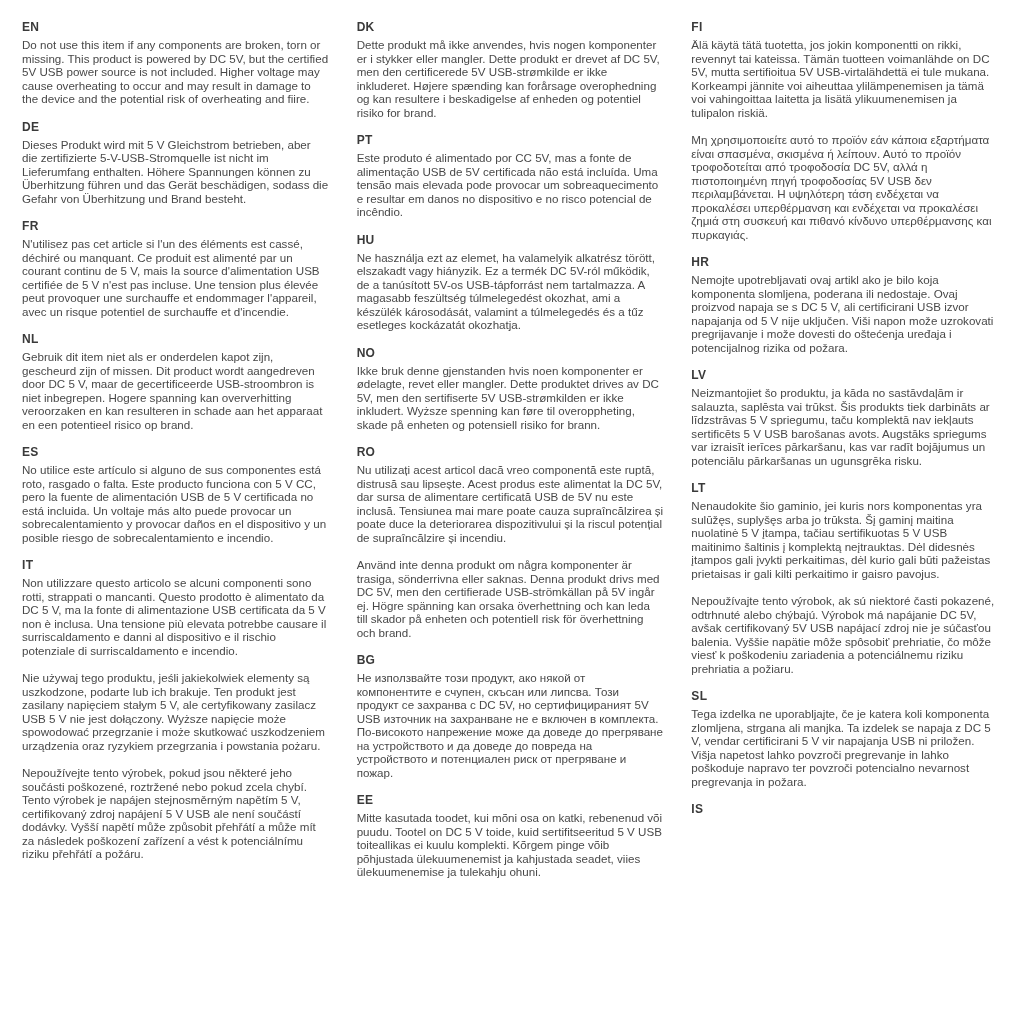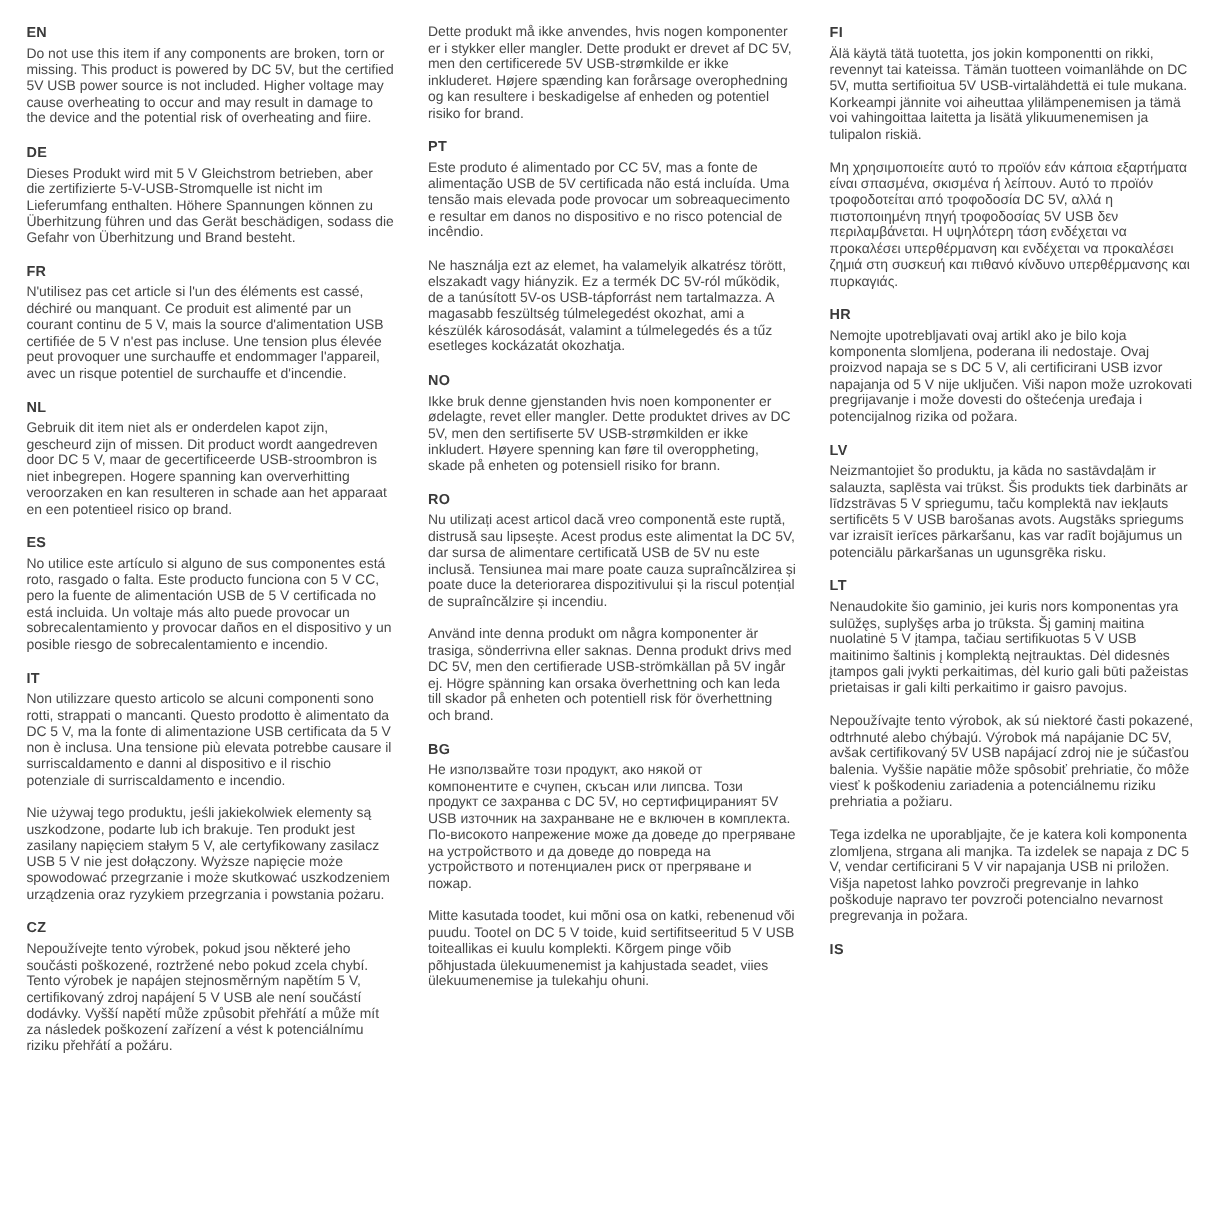--- a/index.html
+++ b/index.html
@@ -61,52 +61,54 @@
       <p class="body">No utilice este artículo si alguno de sus componentes está roto, rasgado o falta. Este producto funciona con 5 V CC, pero la fuente de alimentación USB de 5 V certificada no está incluida. Un voltaje más alto puede provocar un sobrecalentamiento y provocar daños en el dispositivo y un posible riesgo de sobrecalentamiento e incendio.</p>
     </section>
     <section class="sec">
       <h3 class="code">IT</h3>
       <p class="body">Non utilizzare questo articolo se alcuni componenti sono rotti, strappati o mancanti. Questo prodotto è alimentato da DC 5 V, ma la fonte di alimentazione USB certificata da 5 V non è inclusa. Una tensione più elevata potrebbe causare il surriscaldamento e danni al dispositivo e il rischio potenziale di surriscaldamento e incendio.</p>
     </section>
     <section class="sec">
       <p class="body">Nie używaj tego produktu, jeśli jakiekolwiek elementy są uszkodzone, podarte lub ich brakuje. Ten produkt jest zasilany napięciem stałym 5 V, ale certyfikowany zasilacz USB 5 V nie jest dołączony. Wyższe napięcie może spowodować przegrzanie i może skutkować uszkodzeniem urządzenia oraz ryzykiem przegrzania i powstania pożaru.</p>
     </section>
     <section class="sec">
-      <h3 class="code">CZ</h3>
       <p class="body">Nepoužívejte tento výrobek, pokud jsou některé jeho součásti poškozené, roztržené nebo pokud zcela chybí. Tento výrobek je napájen stejnosměrným napětím 5 V, certifikovaný zdroj napájení 5 V USB ale není součástí dodávky. Vyšší napětí může způsobit přehřátí a může mít za následek poškození zařízení a vést k potenciálnímu riziku přehřátí a požáru.</p>
     </section>
   </div>
 
   <div class="col">
     <section class="sec">
+      <h3 class="code">DK</h3>
       <p class="body">Dette produkt må ikke anvendes, hvis nogen komponenter er i stykker eller mangler. Dette produkt er drevet af DC 5V, men den certificerede 5V USB-strømkilde er ikke inkluderet. Højere spænding kan forårsage overophedning og kan resultere i beskadigelse af enheden og potentiel risiko for brand.</p>
     </section>
     <section class="sec">
       <h3 class="code">PT</h3>
       <p class="body">Este produto é alimentado por CC 5V, mas a fonte de alimentação USB de 5V certificada não está incluída. Uma tensão mais elevada pode provocar um sobreaquecimento e resultar em danos no dispositivo e no risco potencial de incêndio.</p>
     </section>
     <section class="sec">
+      <h3 class="code">HU</h3>
       <p class="body">Ne használja ezt az elemet, ha valamelyik alkatrész törött, elszakadt vagy hiányzik. Ez a termék DC 5V-ról működik, de a tanúsított 5V-os USB-tápforrást nem tartalmazza. A magasabb feszültség túlmelegedést okozhat, ami a készülék károsodását, valamint a túlmelegedés és a tűz esetleges kockázatát okozhatja.</p>
     </section>
     <section class="sec">
       <h3 class="code">NO</h3>
-      <p class="body">Ikke bruk denne gjenstanden hvis noen komponenter er ødelagte, revet eller mangler. Dette produktet drives av DC 5V, men den sertifiserte 5V USB-strømkilden er ikke inkludert. Høyere spenning kan føre til overoppheting, skade på enheten og potensiell risiko for brann.</p>
+      <p class="body">Ikke bruk denne gjenstanden hvis noen komponenter er ødelagte, revet eller mangler. Dette produktet drives av DC 5V, men den sertifiserte 5V USB-strømkilden er ikke inkludert. Wyższe spenning kan føre til overoppheting, skade på enheten og potensiell risiko for brann.</p>
     </section>
     <section class="sec">
       <h3 class="code">RO</h3>
       <p class="body">Nu utilizați acest articol dacă vreo componentă este ruptă, distrusă sau lipsește. Acest produs este alimentat la DC 5V, dar sursa de alimentare certificată USB de 5V nu este inclusă. Tensiunea mai mare poate cauza supraîncălzirea și poate duce la deteriorarea dispozitivului și la riscul potențial de supraîncălzire și incendiu.</p>
     </section>
     <section class="sec">
       <p class="body">Använd inte denna produkt om några komponenter är trasiga, sönderrivna eller saknas. Denna produkt drivs med DC 5V, men den certifierade USB-strömkällan på 5V ingår ej. Högre spänning kan orsaka överhettning och kan leda till skador på enheten och potentiell risk för överhettning och brand.</p>
     </section>
     <section class="sec">
       <h3 class="code">BG</h3>
       <p class="body">Не използвайте този продукт, ако някой от компонентите е счупен, скъсан или липсва. Този продукт се захранва с DC 5V, но сертифицираният 5V USB източник на захранване не е включен в комплекта. По-високото напрежение може да доведе до прегряване на устройството и да доведе до повреда на устройството и потенциален риск от прегряване и пожар.</p>
     </section>
     <section class="sec">
+      <h3 class="code">EE</h3>
       <p class="body">Mitte kasutada toodet, kui mõni osa on katki, rebenenud või puudu. Tootel on DC 5 V toide, kuid sertifitseeritud 5 V USB toiteallikas ei kuulu komplekti. Kõrgem pinge võib põhjustada ülekuumenemist ja kahjustada seadet, viies ülekuumenemise ja tulekahju ohuni.</p>
     </section>
   </div>
 
   <div class="col">
     <section class="sec">
       <h3 class="code">FI</h3>
       <p class="body">Älä käytä tätä tuotetta, jos jokin komponentti on rikki, revennyt tai kateissa. Tämän tuotteen voimanlähde on DC 5V, mutta sertifioitua 5V USB-virtalähdettä ei tule mukana. Korkeampi jännite voi aiheuttaa ylilämpenemisen ja tämä voi vahingoittaa laitetta ja lisätä ylikuumenemisen ja tulipalon riskiä.</p>
     </section>
     <section class="sec">
@@ -121,20 +123,21 @@
       <p class="body">Neizmantojiet šo produktu, ja kāda no sastāvdaļām ir salauzta, saplēsta vai trūkst. Šis produkts tiek darbināts ar līdzstrāvas 5 V spriegumu, taču komplektā nav iekļauts sertificēts 5 V USB barošanas avots. Augstāks spriegums var izraisīt ierīces pārkaršanu, kas var radīt bojājumus un potenciālu pārkaršanas un ugunsgrēka risku.</p>
     </section>
     <section class="sec">
       <h3 class="code">LT</h3>
       <p class="body">Nenaudokite šio gaminio, jei kuris nors komponentas yra sulūžęs, suplyšęs arba jo trūksta. Šį gaminį maitina nuolatinė 5 V įtampa, tačiau sertifikuotas 5 V USB maitinimo šaltinis į komplektą neįtrauktas. Dėl didesnės įtampos gali įvykti perkaitimas, dėl kurio gali būti pažeistas prietaisas ir gali kilti perkaitimo ir gaisro pavojus.</p>
     </section>
     <section class="sec">
       <p class="body">Nepoužívajte tento výrobok, ak sú niektoré časti pokazené, odtrhnuté alebo chýbajú. Výrobok má napájanie DC 5V, avšak certifikovaný 5V USB napájací zdroj nie je súčasťou balenia. Vyššie napätie môže spôsobiť prehriatie, čo môže viesť k poškodeniu zariadenia a potenciálnemu riziku prehriatia a požiaru.</p>
     </section>
     <section class="sec">
+      <h3 class="code">SL</h3>
       <p class="body">Tega izdelka ne uporabljajte, če je katera koli komponenta zlomljena, strgana ali manjka. Ta izdelek se napaja z DC 5 V, vendar certificirani 5 V vir napajanja USB ni priložen. Višja napetost lahko povzroči pregrevanje in lahko poškoduje napravo ter povzroči potencialno nevarnost pregrevanja in požara.</p>
     </section>
     <section class="sec">
       <h3 class="code">IS</h3>
     </section>
   </div>
 
 </div>
 
 </body></html>

